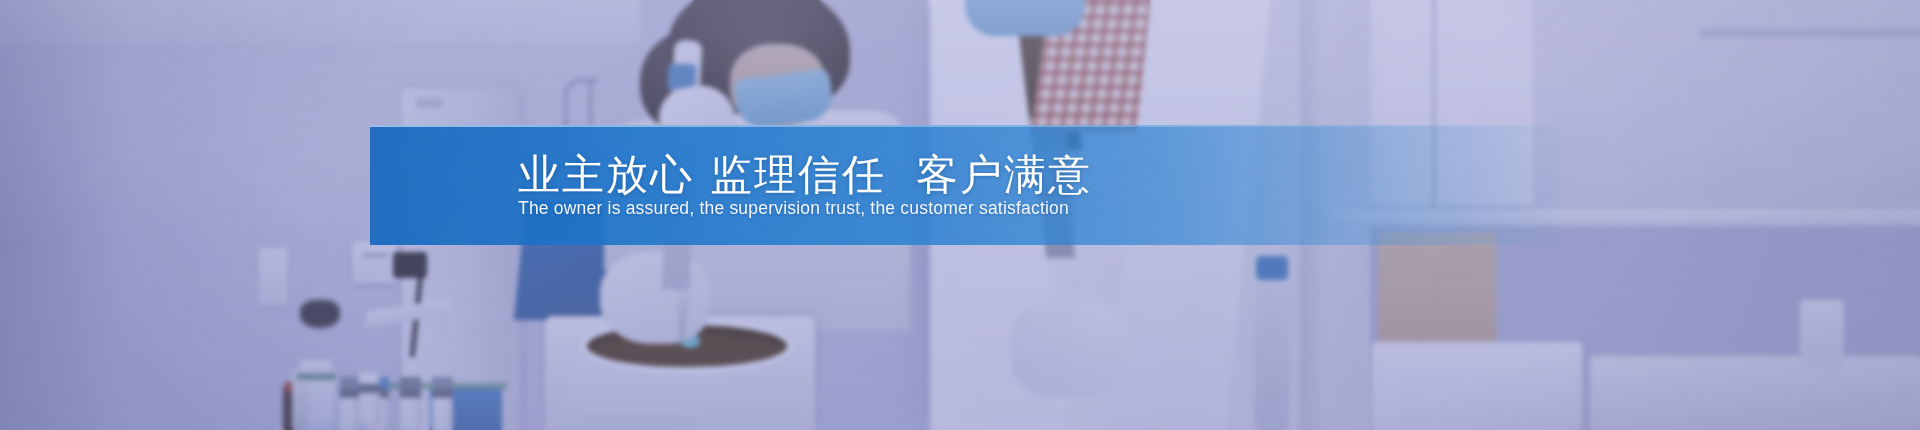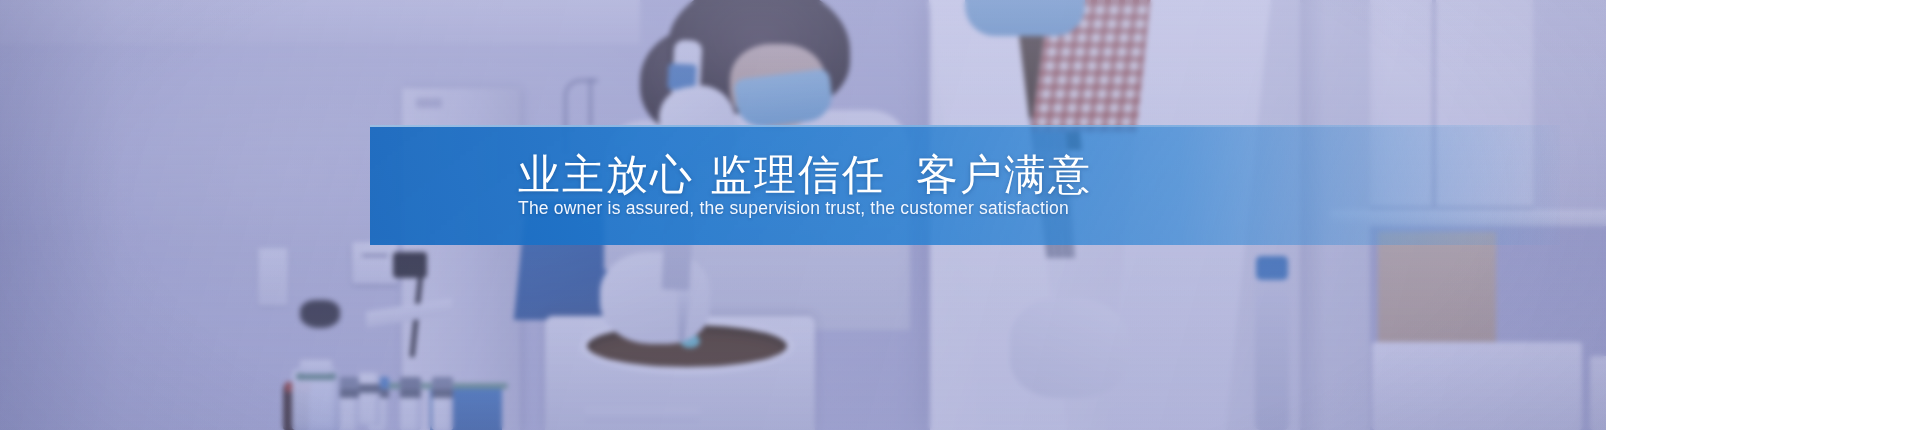--- a/index.html
+++ b/index.html
@@ -1,20 +1,20 @@
 <!DOCTYPE html>
 <html><head>
 <meta charset="utf-8">
 <style>
   html,body{margin:0;padding:0;background:#fff;}
   body{font-family:"Liberation Sans","DejaVu Sans",sans-serif;}
 
   #banner{
     position:relative;
-    width:1606px;height:430px;
+    width:1920px;height:430px;
     overflow:hidden;
     background:#b9bddf;
   }
 
   
   .scene{position:absolute;inset:0;overflow:hidden;}
 
   
   .wall{
     position:absolute;inset:0;

